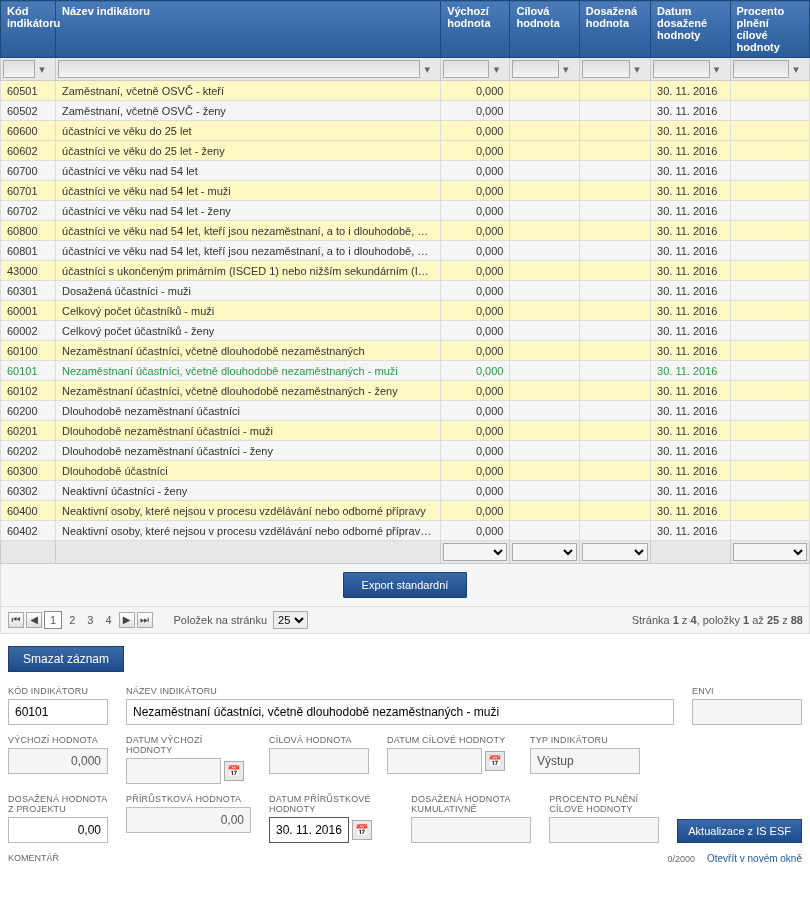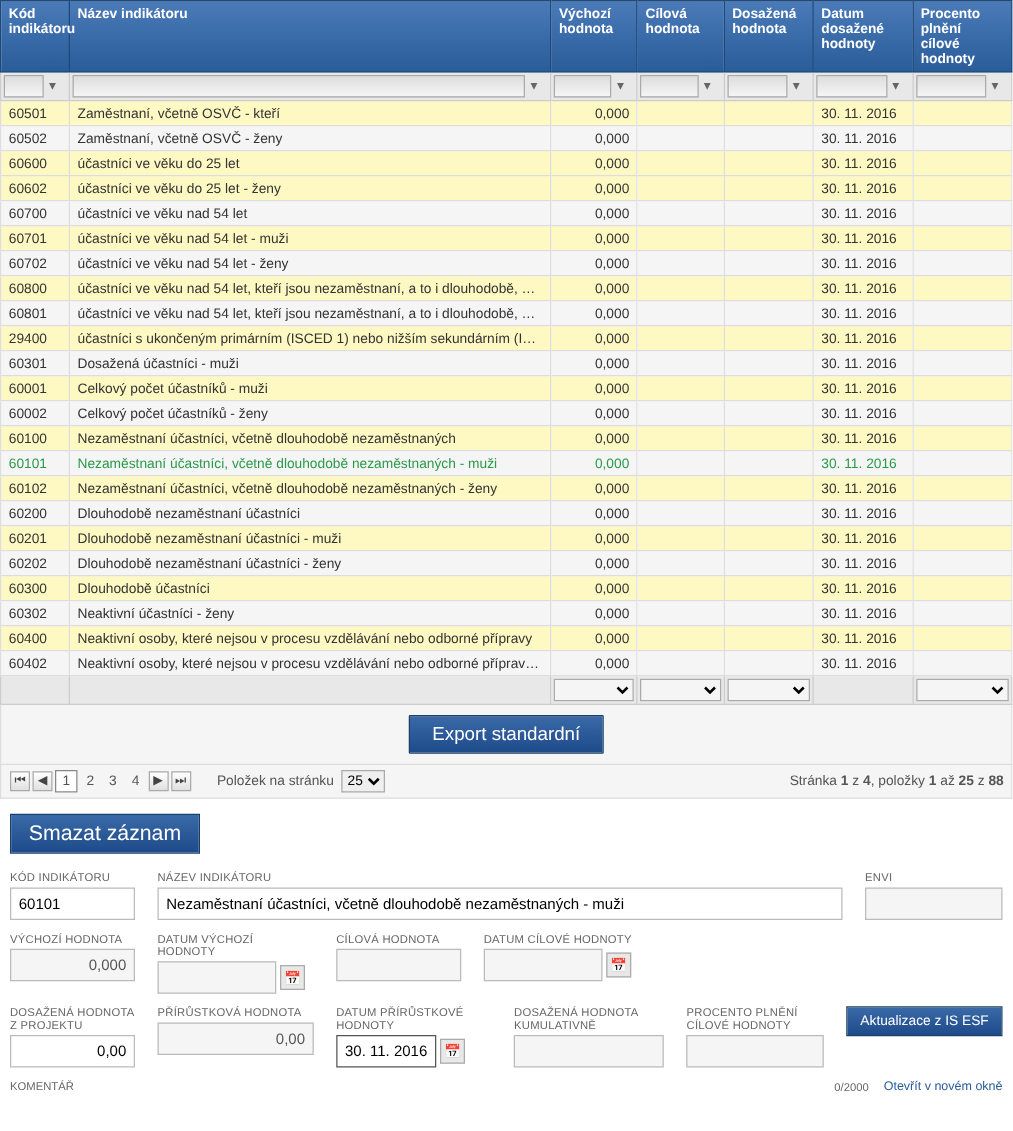--- a/index.html
+++ b/index.html
@@ -10,30 +10,30 @@
 .filter-row td{background:#e8e8e8;padding:2px;border:1px solid #ccc}
 .filter-row input{width:calc(100% - 18px);border:1px solid #aaa;background:linear-gradient(#ddd,#f5f5f5);height:18px;padding:0 2px;font-size:11px}
 .fbtn{display:inline-block;width:14px;height:18px;vertical-align:top;text-align:center;color:#666;cursor:pointer;line-height:18px}
 tbody tr td{border:1px solid #ddd;padding:3px 6px;font-size:11px;height:20px;overflow:hidden;white-space:nowrap;text-overflow:ellipsis}
 tbody tr.odd{background:#f5f5f5}
 tbody tr.even{background:#fef9c3}
 tbody tr.sel td{color:#2a9a4a}
 .num{text-align:right}
 .sum-row td{background:#e8e8e8;border:1px solid #ccc;padding:2px;height:22px}
 .sum-row select{width:100%;border:1px solid #aaa;height:18px;font-size:10px;background:#f5f5f5}
-.btn-blue{background:linear-gradient(#3a6aa8,#1e4a8a);color:#fff;border:1px solid #18406a;padding:6px 18px;font-size:15px;cursor:pointer;border-radius:1px}
+.btn-blue{background:linear-gradient(#3a6aa8,#1e4a8a);color:#fff;border:1px solid #18406a;padding:6px 18px;font-size:11px;cursor:pointer;border-radius:1px}
 .btn-row{text-align:center;padding:8px 0;background:#f5f5f5;border:1px solid #ddd;border-top:none}
 .pager{background:#f5f5f5;border:1px solid #ddd;border-top:none;padding:4px 6px;font-size:11px;color:#555;display:flex;align-items:center}
 .pgbtn{display:inline-block;width:16px;height:16px;border:1px solid #aaa;background:linear-gradient(#fff,#e0e0e0);text-align:center;line-height:14px;margin:0 1px;cursor:pointer;font-size:10px;color:#444}
 .pgnum{display:inline-block;padding:2px 5px;margin:0 1px;cursor:pointer}
 .pgnum.cur{border:1px solid #888;background:#fff}
 .pager select{border:1px solid #aaa;font-size:11px;height:18px}
 .pager .rgt{margin-left:auto}
 .form{padding:12px 8px}
-.btn-del{background:linear-gradient(#3a6aa8,#1e4a8a);color:#fff;border:1px solid #18406a;padding:5px 14px;font-size:17px;cursor:pointer;margin-bottom:14px}
+.btn-del{background:linear-gradient(#3a6aa8,#1e4a8a);color:#fff;border:1px solid #18406a;padding:5px 14px;font-size:12px;cursor:pointer;margin-bottom:14px}
 .frow{display:flex;gap:18px;margin-bottom:10px}
 .fld{display:flex;flex-direction:column}
 .fld label{font-size:9px;color:#666;text-transform:uppercase;margin-bottom:3px;letter-spacing:0.2px}
 .fld input,.fld textarea{border:1px solid #bbb;padding:4px 6px;font-size:12px;height:26px;font-family:inherit}
 .fld input[readonly]{background:#f5f5f5;color:#555}
 .fld .num-in{text-align:right}
 .cal{display:inline-flex;align-items:center;gap:3px}
 .calbtn{width:20px;height:20px;border:1px solid #aaa;background:#e8e8e8;display:inline-flex;align-items:center;justify-content:center;cursor:pointer;font-size:11px}
 .btn-upd{background:linear-gradient(#3a6aa8,#1e4a8a);color:#fff;border:1px solid #18406a;padding:5px 10px;font-size:11px;cursor:pointer;white-space:nowrap}
 .cmt-head{display:flex;font-size:9px;color:#666;text-transform:uppercase;margin-bottom:3px}
@@ -150,21 +150,21 @@
         <tr class="odd">
           <td>60801</td>
           <td>účastníci ve věku nad 54 let, kteří jsou nezaměstnaní, a to i dlouhodobě, nebo neaktivní a…</td>
           <td class="num">0,000</td>
           <td></td>
           <td></td>
           <td>30. 11. 2016</td>
           <td></td>
         </tr>
         <tr class="even">
-          <td>29400</td>
+          <td>43000</td>
           <td>účastníci s ukončeným primárním (ISCED 1) nebo nižším sekundárním (ISCED 2) vzděláním</td>
           <td class="num">0,000</td>
           <td></td>
           <td></td>
           <td>30. 11. 2016</td>
           <td></td>
         </tr>
         <tr class="odd">
           <td>60301</td>
           <td>Dosažená účastníci - muži</td>
@@ -350,20 +350,24 @@
 <label>CÍLOVÁ HODNOTA</label>
 <input readonly="" style="">
 </div>
 <div class="fld" style="width:125px">
 <label>DATUM CÍLOVÉ HODNOTY</label>
 <div class="cal">
             <input readonly="" style="width: 95px;">
             <span class="calbtn">📅</span>
           </div>
 </div>
+<div class="fld" style="width:110px">
+<label>TYP INDIKÁTORU</label>
+<input readonly="" value="Výstup" style="">
+</div>
 </div>
 
 <div class="frow">
 <div class="fld" style="width:100px">
 <label>DOSAŽENÁ HODNOTA Z PROJEKTU</label>
 <input class="num-in" value="0,00" style="">
 </div>
 <div class="fld" style="width:125px">
 <label>PŘÍRŮSTKOVÁ HODNOTA</label>
 <input class="num-in" readonly="" value="0,00" style="">
@@ -376,21 +380,21 @@
           </div>
 </div>
 <div class="fld" style="width:120px">
 <label>DOSAŽENÁ HODNOTA KUMULATIVNĚ</label>
 <input readonly="" style="">
 </div>
 <div class="fld" style="width:110px">
 <label>PROCENTO PLNĚNÍ CÍLOVÉ HODNOTY</label>
 <input readonly="" style="">
 </div>
-<div class="fld" style="justify-content:flex-start">
+<div class="fld" style="justify-content:flex-end">
 <button class="btn-upd">Aktualizace z IS ESF</button>
 </div>
 </div>
 
 <div class="cmt-head">
 <span>KOMENTÁŘ</span>
 <span class="r">
 <span>0/2000</span>
 <span class="link">Otevřít v novém okně</span>
 </span>

